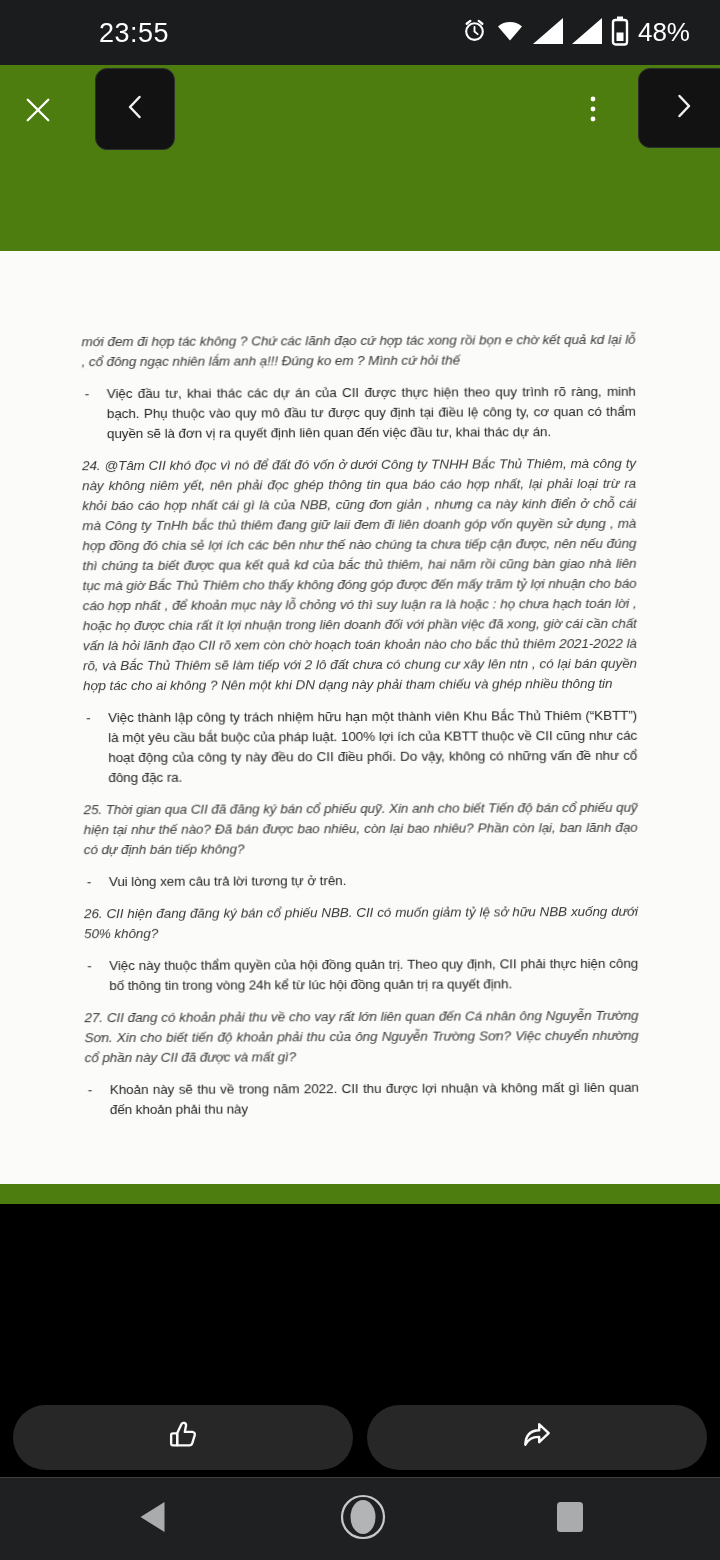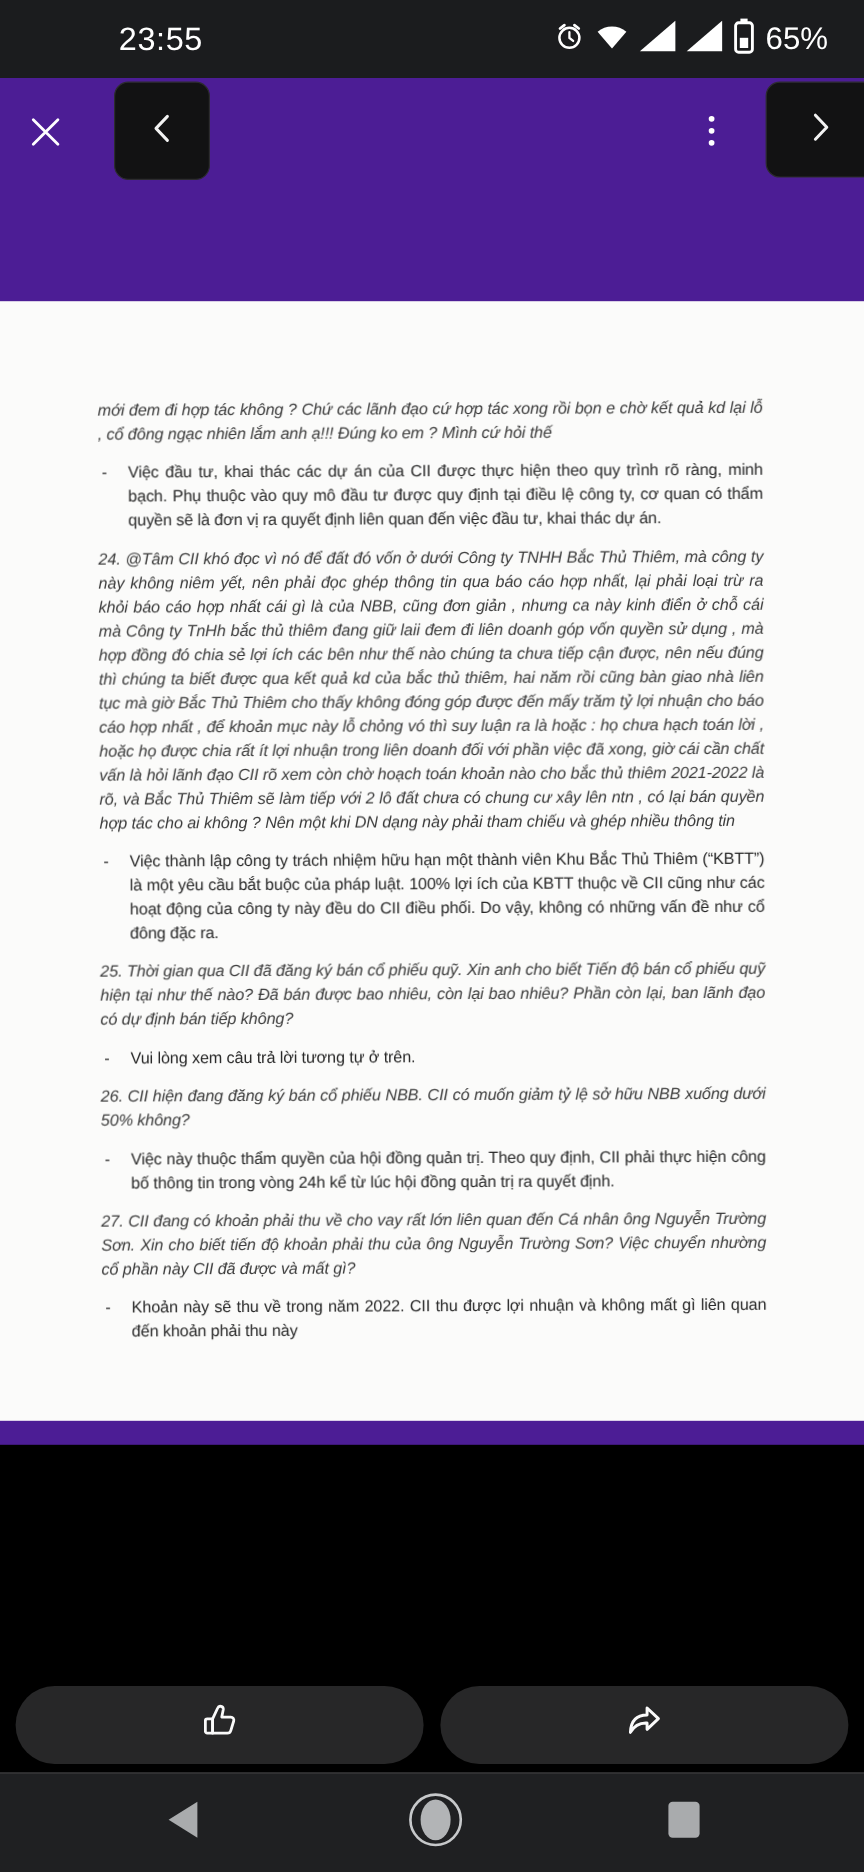--- a/index.html
+++ b/index.html
@@ -1,18 +1,18 @@
 <!DOCTYPE html>
 <html><head>
 <meta charset="utf-8">
 <style>
   * { margin:0; padding:0; box-sizing:border-box; }
   html,body { width:720px; height:1560px; background:#000; overflow:hidden;
     font-family:"Liberation Sans", sans-serif; }
-  .screen { position:relative; width:720px; height:1204px; background:#4c1d95; }
+  .screen { position:relative; width:720px; height:1204px; background:#4d7c0f; }
 
   
   .status-bar { position:absolute; top:0; left:0; width:720px; height:65px;
     background:#1b1c1e; }
   .sb-time { position:absolute; left:99px; top:50%; transform:translateY(-50%);
     color:#fff; font-size:27px; letter-spacing:0.5px; }
   .sb-icons { position:absolute; right:30px; top:0; height:65px;
     display:flex; align-items:center; gap:9px; }
   .sb-batt-text { color:#fff; font-size:26px; }
 
@@ -83,21 +83,21 @@
             <path d="M30 0 L30 26 L0 26 Z" fill="#fff"></path>
           </svg>
       </span>
       <span>
         <svg width="18" height="30" viewBox="0 0 18 30">
             <rect x="6" y="0.5" width="6" height="3.5" fill="#fff"></rect>
             <rect x="2" y="4" width="14" height="24.5" rx="2.5" fill="none" stroke="#fff" stroke-width="2.4"></rect>
             <rect x="5.5" y="16.5" width="7" height="8.5" fill="#fff"></rect>
           </svg>
       </span>
-      <span class="sb-batt-text">65%</span>
+      <span class="sb-batt-text">48%</span>
     </div>
   </div>
 
   <div class="close-btn btn">
     <span>
       <svg width="28" height="28" viewBox="0 0 30 30">
           <path d="M4 4 L26 26 M26 4 L4 26" stroke="#fff" stroke-width="2.5" stroke-linecap="round"></path>
         </svg>
     </span>
   </div>

